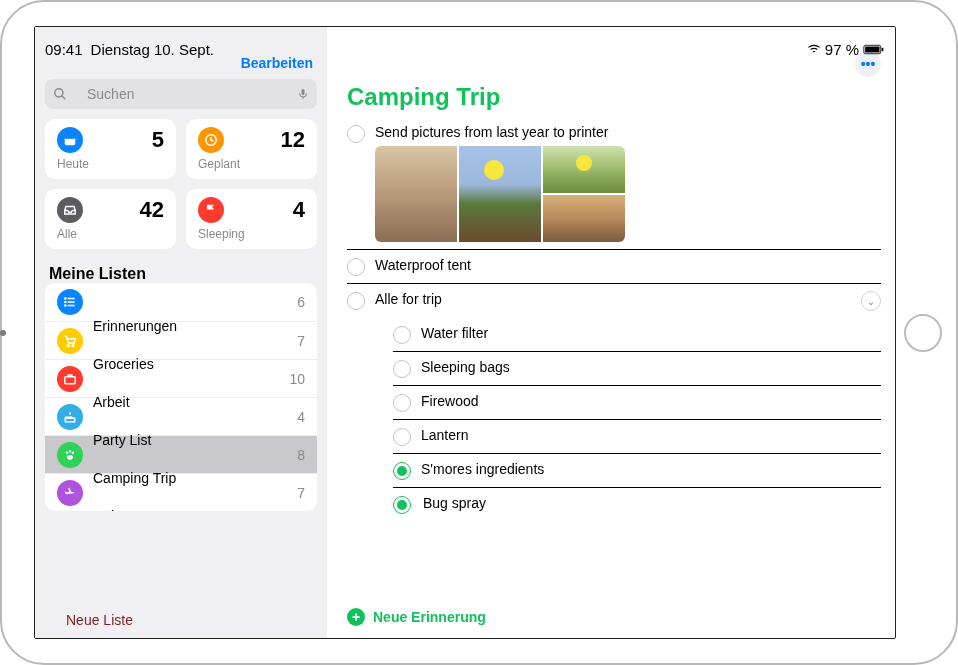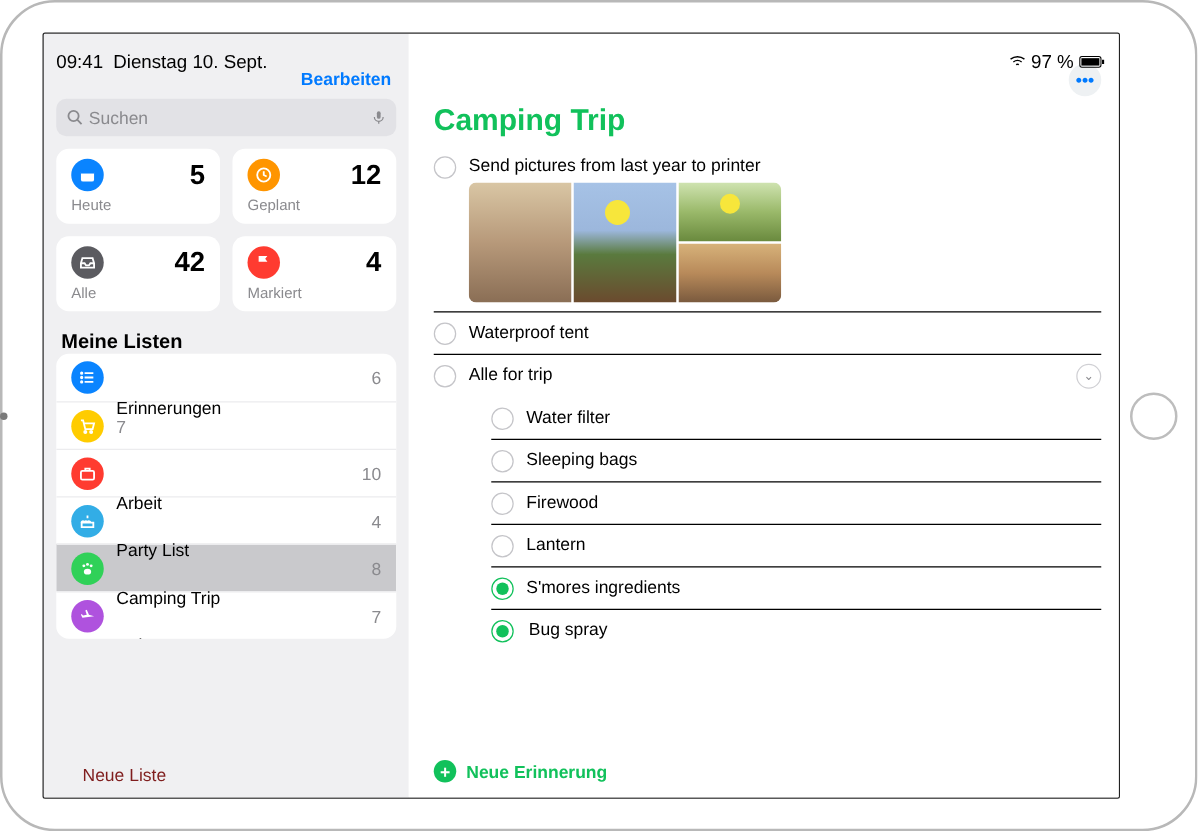--- a/index.html
+++ b/index.html
@@ -11,21 +11,21 @@
   .side-btns { position: absolute; left: 0; top: 50%; width: 6px; height: 6px; background:#7a7a7a; border-radius:3px; transform: translateY(-50%); }
 
   
   .statusbar { position: absolute; top: 12px; left: 0; right: 0; height: 18px; font-size: 15px; color:#000; display:flex; align-items:center; padding: 2px 10px 0 10px; }
   .statusbar .left { flex:1; display:flex; gap:8px; }
   .statusbar .right { display:flex; gap:4px; align-items:center; }
 
   
   .sidebar { width: 292px; background:#f0f0f2; display:flex; flex-direction:column; padding-top:18px; position:relative; }
   .sb-edit { text-align:right; font-size:14px; color:#007aff; padding: 10px 14px 4px 0; font-weight: bold; }
-  .search { margin: 4px 10px 10px 10px; height:30px; background:#e2e2e6; border-radius:8px; display:flex; align-items:center; padding:0 8px; color:#8a8a8e; font-size:14px; gap:4px; }
+  .search { margin: 4px 10px 10px 10px; height:30px; background:#e2e2e6; border-radius:8px; display:flex; align-items:center; padding:0 8px; color:#8a8a8e; font-size:14px; gap:20px; }
   .search .mic { margin-left:auto; }
 
   .cards { display:grid; grid-template-columns:1fr 1fr; gap:10px; padding:0 10px 8px 10px; }
   .card { background:#fff; border-radius:10px; padding:8px 12px 6px 12px; height:60px; position:relative; }
   .card .iconcircle { width:26px; height:26px; border-radius:50%; display:flex; align-items:center; justify-content:center; color:#fff; }
   .card .count { position:absolute; top:8px; right:12px; font-size:22px; font-weight:700; }
   .card .label { font-size:12px; color:#8a8a8e; margin-top:4px; }
 
   .section-title { font-size:16px; font-weight:700; padding:8px 14px 0 14px; }
   .lists { margin:0 10px; background:#fff; border-radius:10px; overflow:hidden; }
@@ -136,21 +136,21 @@
           <div class="count">42</div>
           <div class="label">Alle</div>
         </div>
         <div class="card">
           <div class="iconcircle" style="background:#ff3b30">
             <svg width="14" height="14" viewBox="0 0 24 24" fill="#fff">
                 <path d="M5 3v18M5 3h12l-3 4 3 4H5"></path>
               </svg>
           </div>
           <div class="count">4</div>
-          <div class="label">Markiert</div>
+          <div class="label">Sleeping</div>
         </div>
       </div>
 
       <div class="section-title">Meine Listen</div>
 
       <div class="lists">
         <div class="list-row">
           <div class="licon" style="background:#0a84ff">
               <svg width="14" height="14" viewBox="0 0 24 24" fill="none" stroke="#fff" stroke-width="2.5">
                 <line x1="8" y1="6" x2="20" y2="6"></line>
@@ -165,20 +165,21 @@
           <div class="lcount">6</div>
         </div>
         <div class="list-row">
           <div class="licon" style="background:#ffcc00">
               <svg width="14" height="14" viewBox="0 0 24 24" fill="none" stroke="#fff" stroke-width="2.5">
                 <circle cx="9" cy="20" r="1.5" fill="#fff"></circle>
                 <circle cx="17" cy="20" r="1.5" fill="#fff"></circle>
                 <path d="M3 4h3l3 12h10l2-8H7"></path>
               </svg>
             </div>
+          <div class="lname">Groceries</div>
           <div class="lcount">7</div>
         </div>
         <div class="list-row">
           <div class="licon" style="background:#ff3b30">
               <svg width="14" height="14" viewBox="0 0 24 24" fill="none" stroke="#fff" stroke-width="2.5">
                 <rect x="3" y="8" width="18" height="12" rx="2"></rect>
                 <path d="M9 8V5h6v3"></path>
               </svg>
             </div>
           <div class="lname">Arbeit</div>

